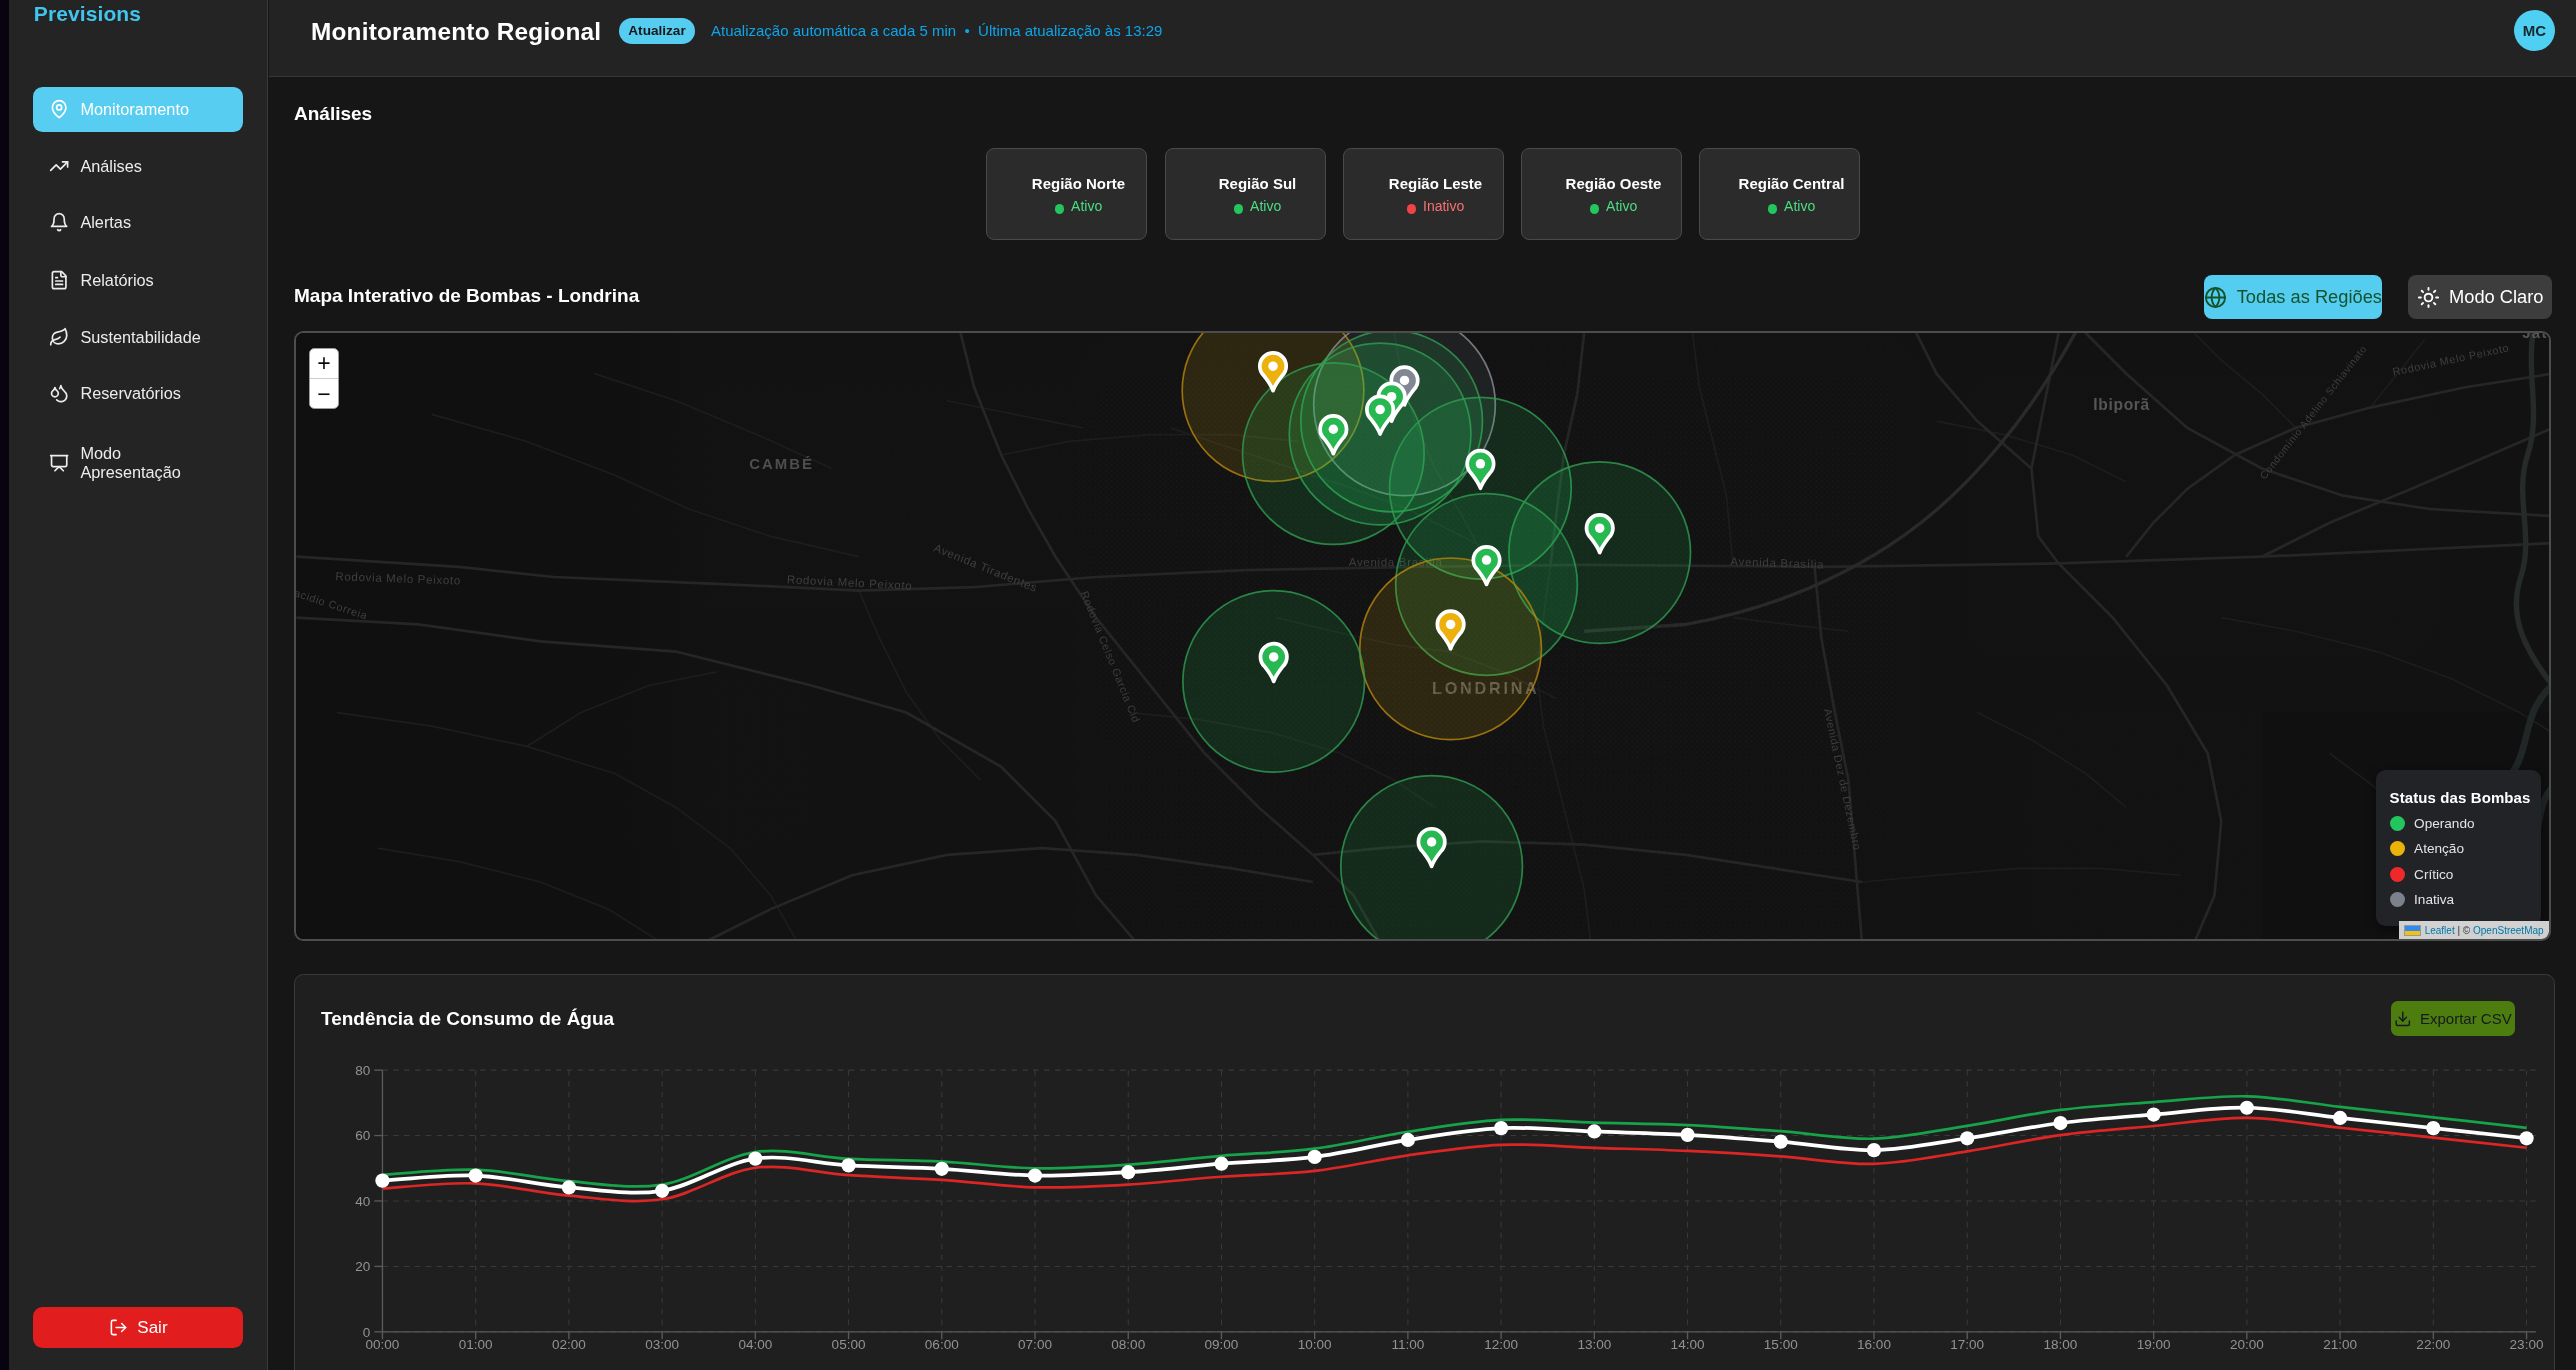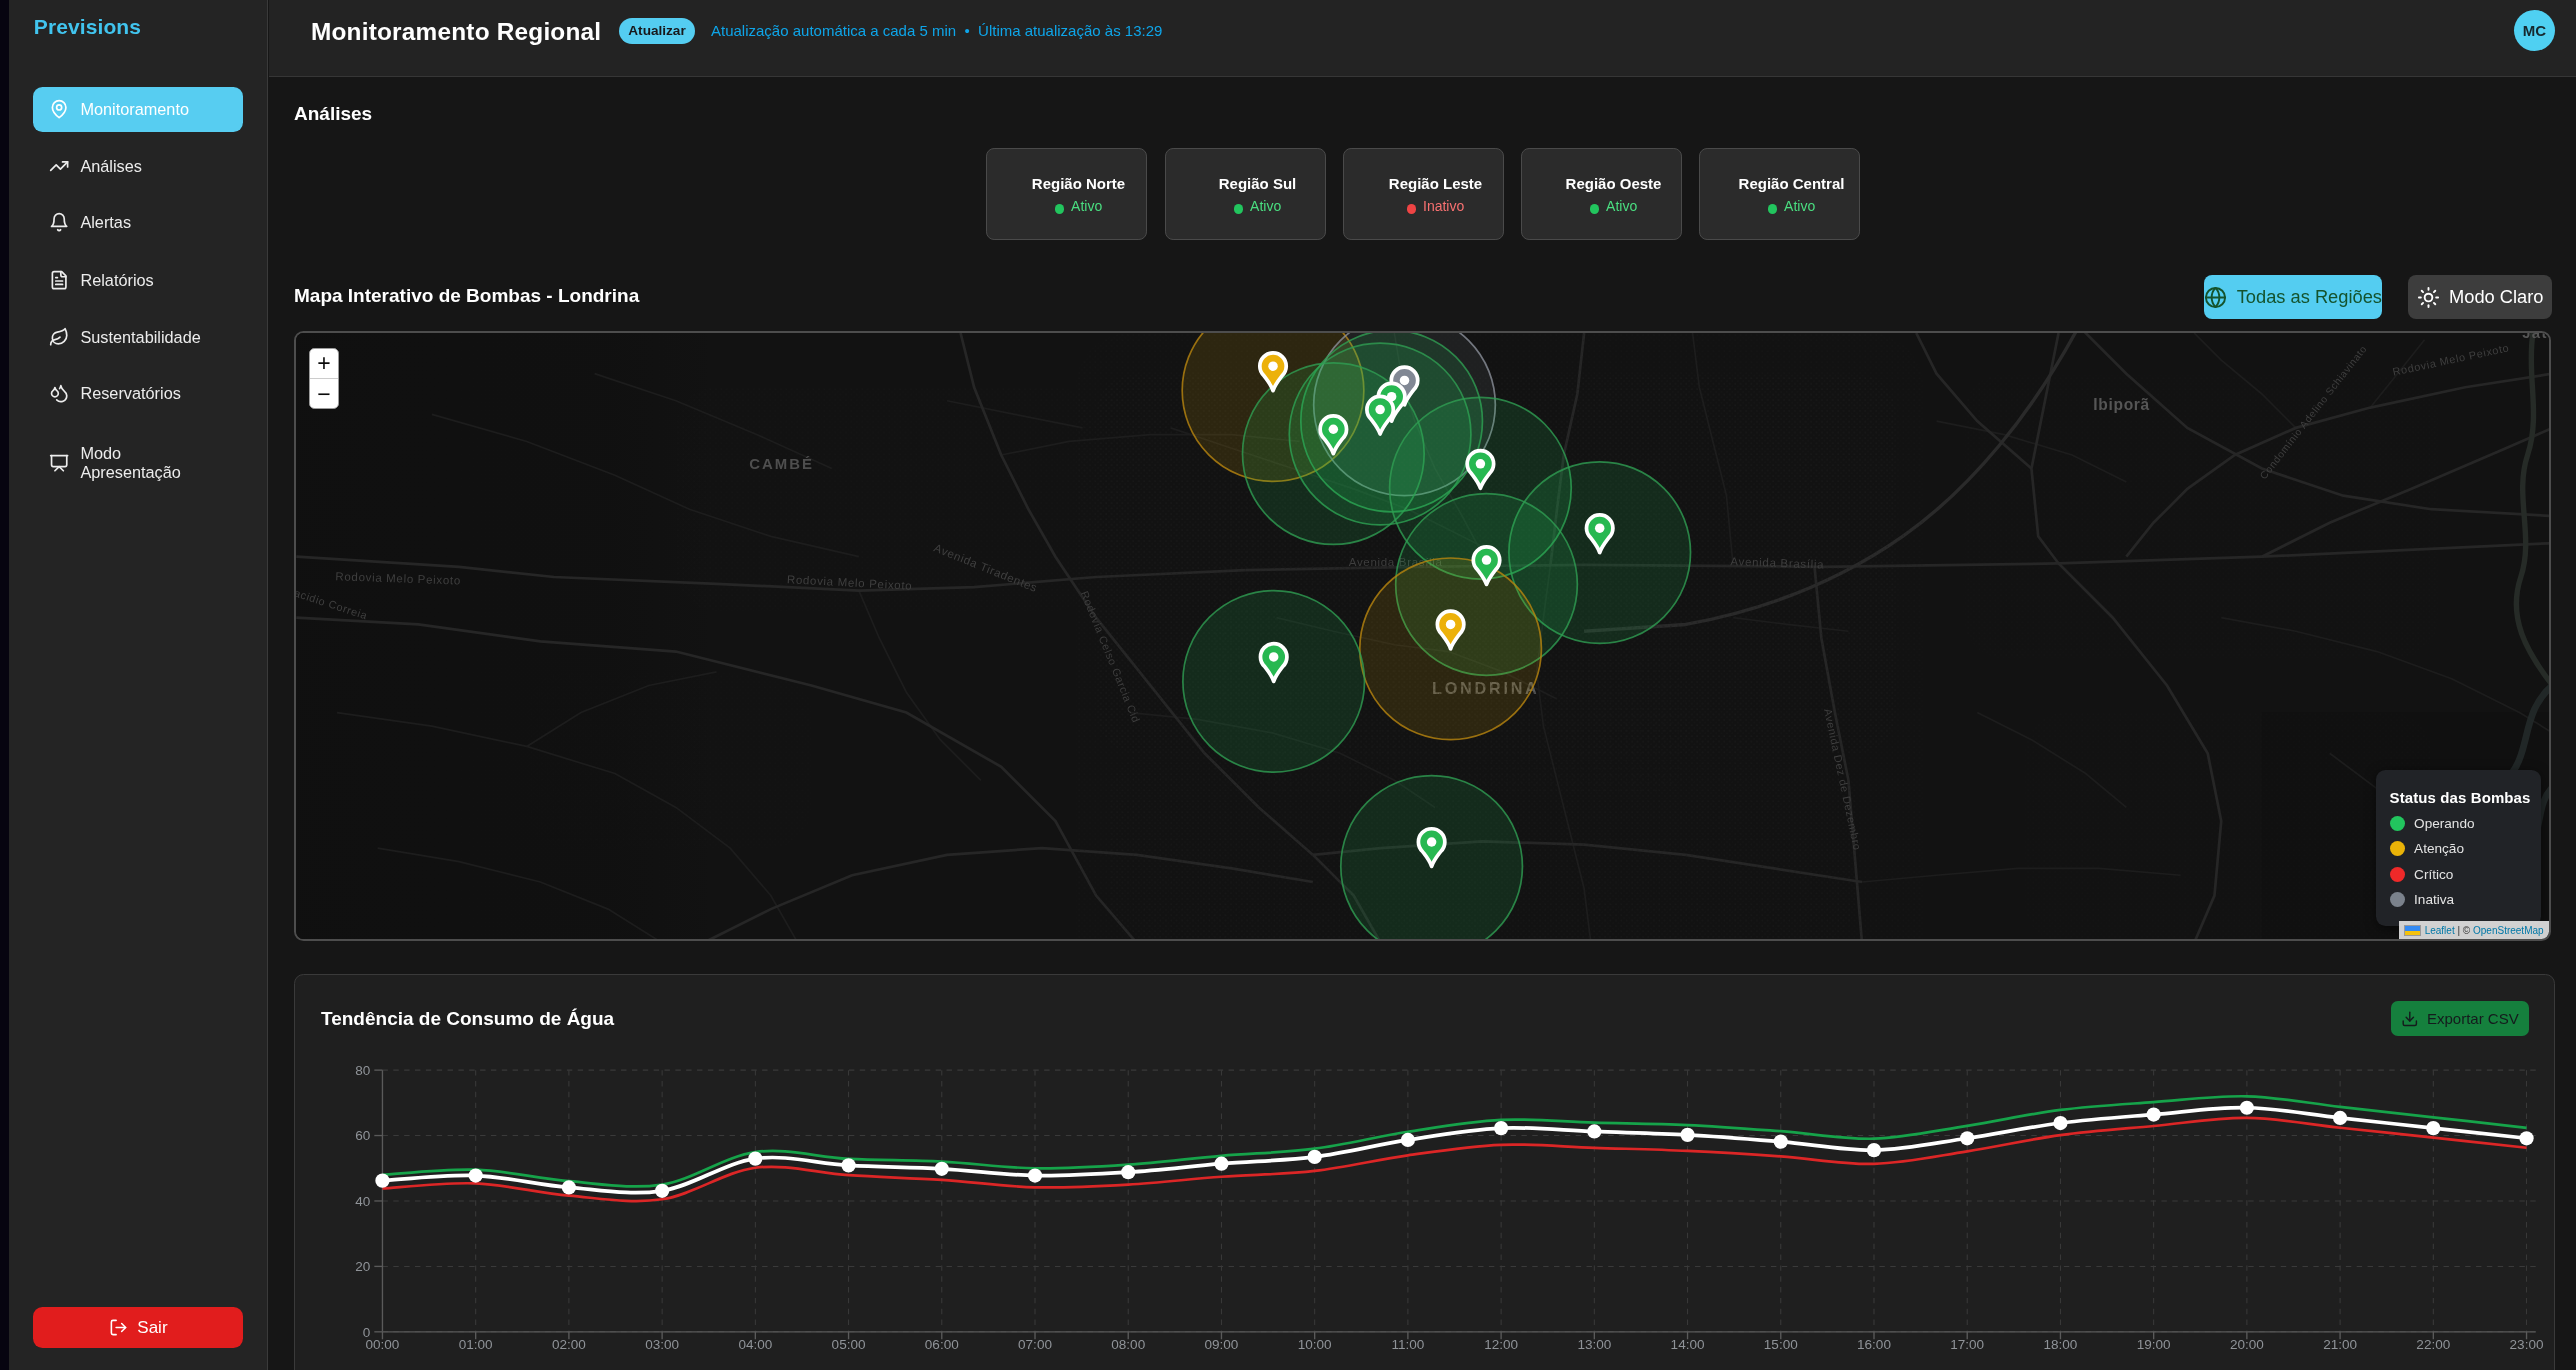--- a/index.html
+++ b/index.html
@@ -4,21 +4,21 @@
 <title>Monitoramento Regional</title>
 <style>
   * { margin:0; padding:0; box-sizing:border-box; }
   html,body { width:2576px; height:1370px; overflow:hidden; background:#161616;
     font-family:"Liberation Sans", sans-serif; }
   .abs { position:absolute; }
   
   #strip { left:0; top:0; width:8.8px; height:1370px; background:#070410; }
   
   #sidebar { left:8.8px; top:0; width:259px; height:1370px; background:#242424; border-right:1.4px solid #3a3a3a; }
-  #logo { left:25px; top:15px; font-size:21px; font-weight:bold; color:#41c4ee; letter-spacing:0.1px; }
+  #logo { left:25px; top:2px; font-size:21px; font-weight:bold; color:#41c4ee; letter-spacing:0.1px; }
   .mitem { left:24px; width:210px; height:45px; border-radius:9.5px; display:flex; align-items:center; color:#ececec; font-size:16.3px; }
   .mitem svg { width:20.3px; height:20.3px; margin-left:16.3px; margin-right:11px; flex:none; }
   .mactive { background:#57cdf1; color:#ffffff; }
   #sair { left:24.4px; top:1307px; width:210px; height:41px; background:#e11d1d; border-radius:9.5px; color:#fff;
     font-size:17px; display:flex; align-items:center; justify-content:center; gap:9.5px; }
   #sair svg { width:19px; height:19px; }
   
   #header { left:269px; top:0; width:2307px; height:77px; background:#232323; border-bottom:1.4px solid #363636; }
   #htitle { left:42px; top:17.6px; font-size:24.4px; font-weight:bold; color:#fff; letter-spacing:0.2px; }
   #hbtn { left:350px; top:17.6px; width:76px; height:26px; background:#54cdf1; border-radius:13px; color:#18181b;
@@ -56,21 +56,21 @@
   .litem { display:flex; align-items:center; gap:9.5px; margin:10.2px 0 0 13.6px; color:#e3e3e3; font-size:13.6px; }
   .litem .ld { width:15px; height:15px; border-radius:50%; flex:none;}
   
   #attrib { right:0; bottom:0; height:17.6px; background:#e6e6e6e6; display:flex; align-items:center;
     font-size:10px; color:#333; padding:0 5.4px 0 5.4px; }
   #attrib a { color:#0078a8; }
   
   #chart { left:294px; top:974px; width:2261px; height:420px; background:#1f1f1f; border:1.4px solid #3a3a3a;
     border-radius:9.5px; }
   #ctitle { left:26px; top:33px; }
-  #csvbtn { left:2096px; top:26px; width:138px; height:35px; background:#15803d; border-radius:6.8px; color:#151b1d;
+  #csvbtn { left:2096px; top:26px; width:124px; height:35px; background:#4d7c0f; border-radius:6.8px; color:#151b1d;
     font-size:15px; display:flex; align-items:center; justify-content:center; gap:8.1px; }
   #csvbtn svg { width:17.6px; height:17.6px; }
 </style>
 </head>
 <body>
 <div class="abs" id="strip"></div>
 
 <div class="abs" id="sidebar">
   <div class="abs" id="logo">Previsions</div>
   <div class="abs mitem mactive" style="top:87px;">

